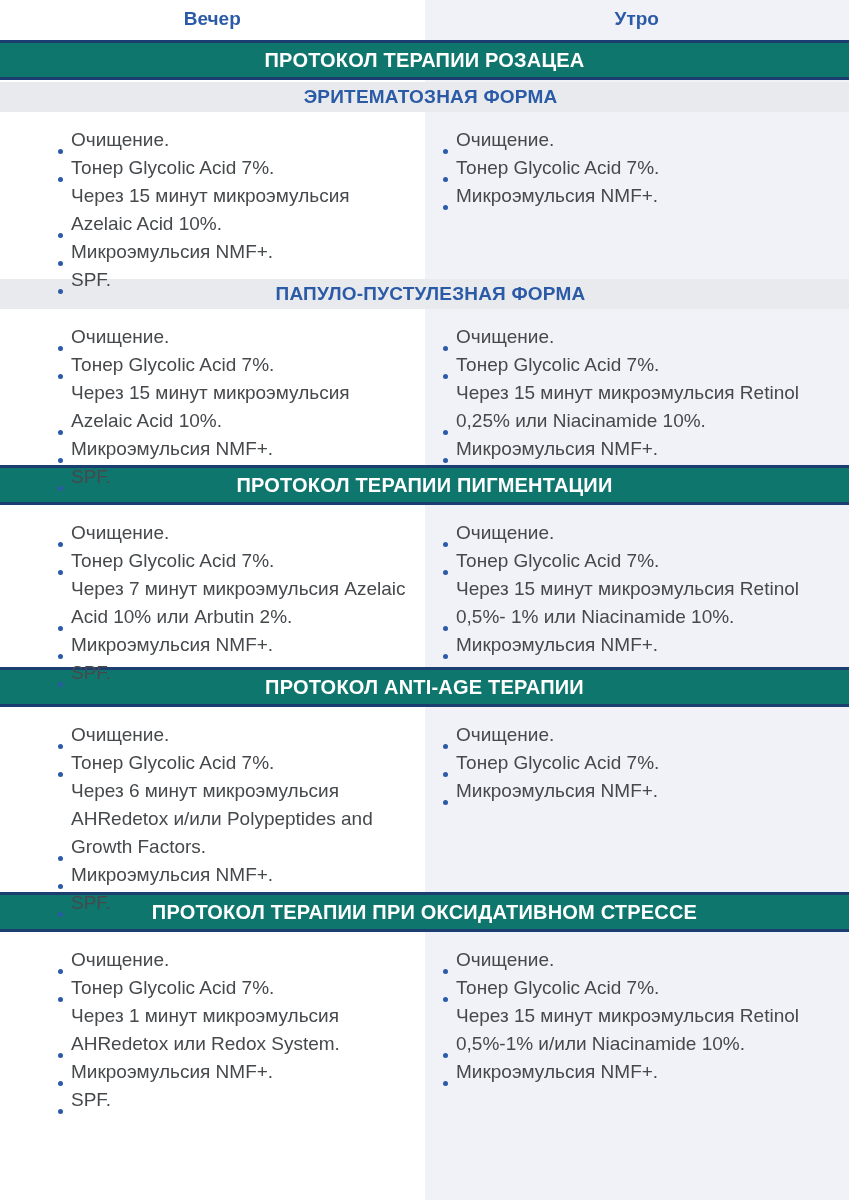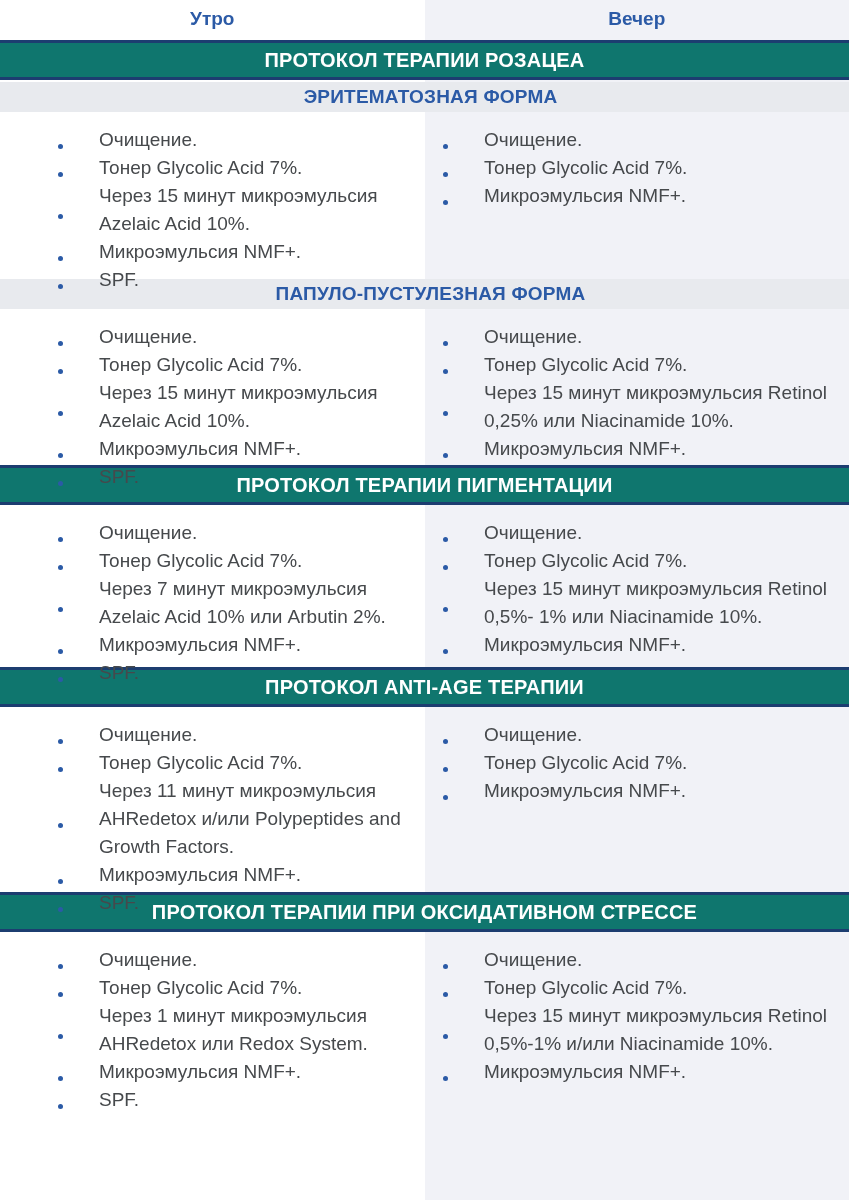--- a/index.html
+++ b/index.html
@@ -69,21 +69,21 @@
   .list {
     list-style: none;
     margin: 0;
     padding: 0;
     font-size: 19px;
     line-height: 28px;
     color: #46494c;
   }
   .half.morning .list { padding: 14px 12px 0 58px; }
   .half.evening .list { padding: 14px 10px 0 18px; }
-  .item { display: flex; align-items: center; gap: 28px; }
+  .item { display: flex; align-items: flex-end; }
   .dot {
     flex: 0 0 5px;
     width: 5px; height: 5px;
     border-radius: 50%;
     background: #2b5aa6;
     margin-top: 12px;
     margin-right: 8px;
   }
   .txt { flex: 1; }
 
@@ -94,22 +94,22 @@
   .c5 { height: 170px; }
 </style>
 </head>
 <body>
 
 <div class="page">
   <div class="evening-bg"></div>
   <div class="layer">
 
     <div class="col-header-row">
+      <div class="col-header">Вечер</div>
       <div class="col-header">Утро</div>
-      <div class="col-header">Вечер</div>
     </div>
 
     <div class="banner">ПРОТОКОЛ ТЕРАПИИ РОЗАЦЕА</div>
 
     <div class="subbanner">ЭРИТЕМАТОЗНАЯ ФОРМА</div>
     <div class="content c1">
       <div class="half morning">
         <ul class="list">
             <li class="item">
               <span class="dot"></span>
@@ -254,21 +254,21 @@
             <li class="item">
               <span class="dot"></span>
               <span class="txt">Очищение.</span>
             </li>
             <li class="item">
               <span class="dot"></span>
               <span class="txt">Тонер Glycolic Acid 7%.</span>
             </li>
             <li class="item">
               <span class="dot"></span>
-              <span class="txt">Через 11 минут микроэмульсия AHRedetox и/или Polypeptides and Growth Factors.</span>
+              <span class="txt">Через 6 минут микроэмульсия AHRedetox и/или Polypeptides and Growth Factors.</span>
             </li>
             <li class="item">
               <span class="dot"></span>
               <span class="txt">Микроэмульсия NMF+.</span>
             </li>
             <li class="item">
               <span class="dot"></span>
               <span class="txt">SPF.</span>
             </li>
           </ul>

